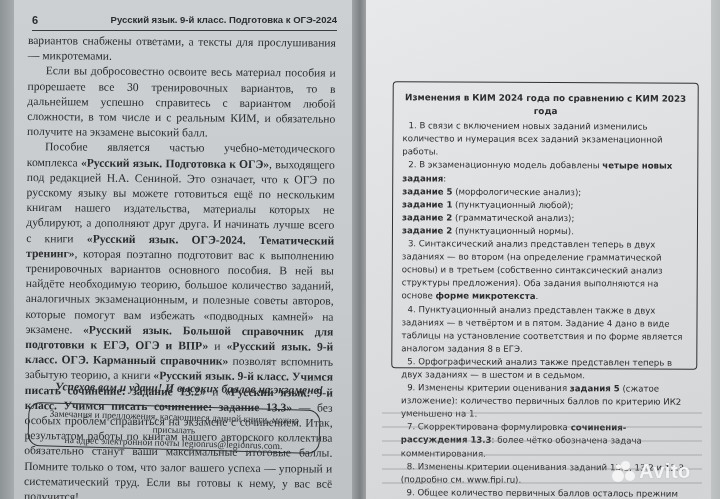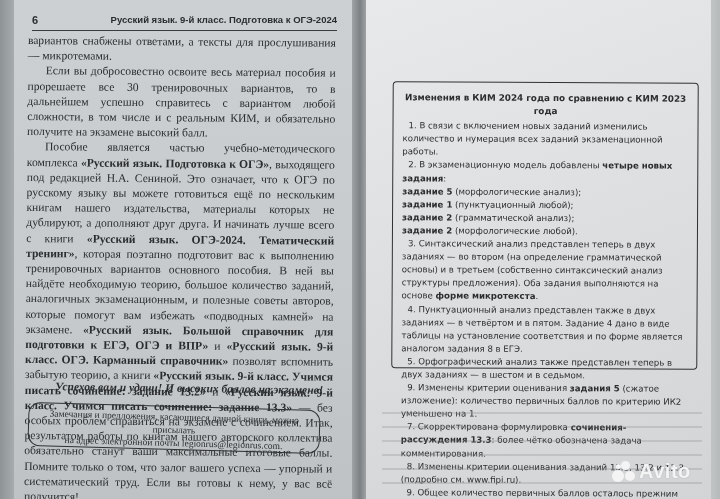--- a/index.html
+++ b/index.html
@@ -61,21 +61,21 @@
 </div>
 
 <div class="kimbox">
   <div class="ktitle">Изменения в КИМ 2024 года по сравнению с КИМ 2023 года</div>
   <div class="kbody" id="kbody">
       <p class="ind"><span>1. В связи с включением новых заданий изменились количество и нумерация всех заданий экзаменационной работы.</span></p>
       <p class="ind"><span>2. В экзаменационную модель добавлены </span><b>четыре новых задания</b><span>:</span></p>
       <p><b>задание 5</b><span> (морфологические анализ);</span></p>
       <p><b>задание 1</b><span> (пунктуационный любой);</span></p>
       <p><b>задание 2</b><span> (грамматической анализ);</span></p>
-      <p><b>задание 2</b><span> (морфологические любой).</span></p>
+      <p><b>задание 2</b><span> (пунктуационный нормы).</span></p>
       <p class="ind"><span>3. Синтаксический анализ представлен теперь в двух заданиях — во втором (на определение грамматической основы) и в третьем (собственно синтаксический анализ структуры предложения). Оба задания выполняются на основе </span><b>форме микротекста</b><span>.</span></p>
       <p class="ind"><span>4. Пунктуационный анализ представлен также в двух заданиях — в четвёртом и в пятом. Задание 4 дано в виде таблицы на установление соответствия и по форме является аналогом задания 8 в ЕГЭ.</span></p>
       <p class="ind"><span>5. Орфографический анализ также представлен теперь в двух заданиях — в шестом и в седьмом.</span></p>
       <p class="ind"><span>9. Изменены критерии оценивания </span><b>задания 5</b><span> (сжатое изложение): количество первичных баллов по критерию ИК2 уменьшено на 1.</span></p>
       <p class="ind"><span>7. Скорректирована формулировка </span><b>сочинения-рассуждения 13.3</b><span>: более чётко обозначена задача комментирования.</span></p>
       <p class="ind"><span>8. Изменены критерии оценивания заданий 13.1, 13.2 и 13.3 (подробно см. www.fipi.ru).</span></p>
       <p class="ind"><span>9. Общее количество первичных баллов осталось прежним — </span></p>
     </div>
 </div>
 

